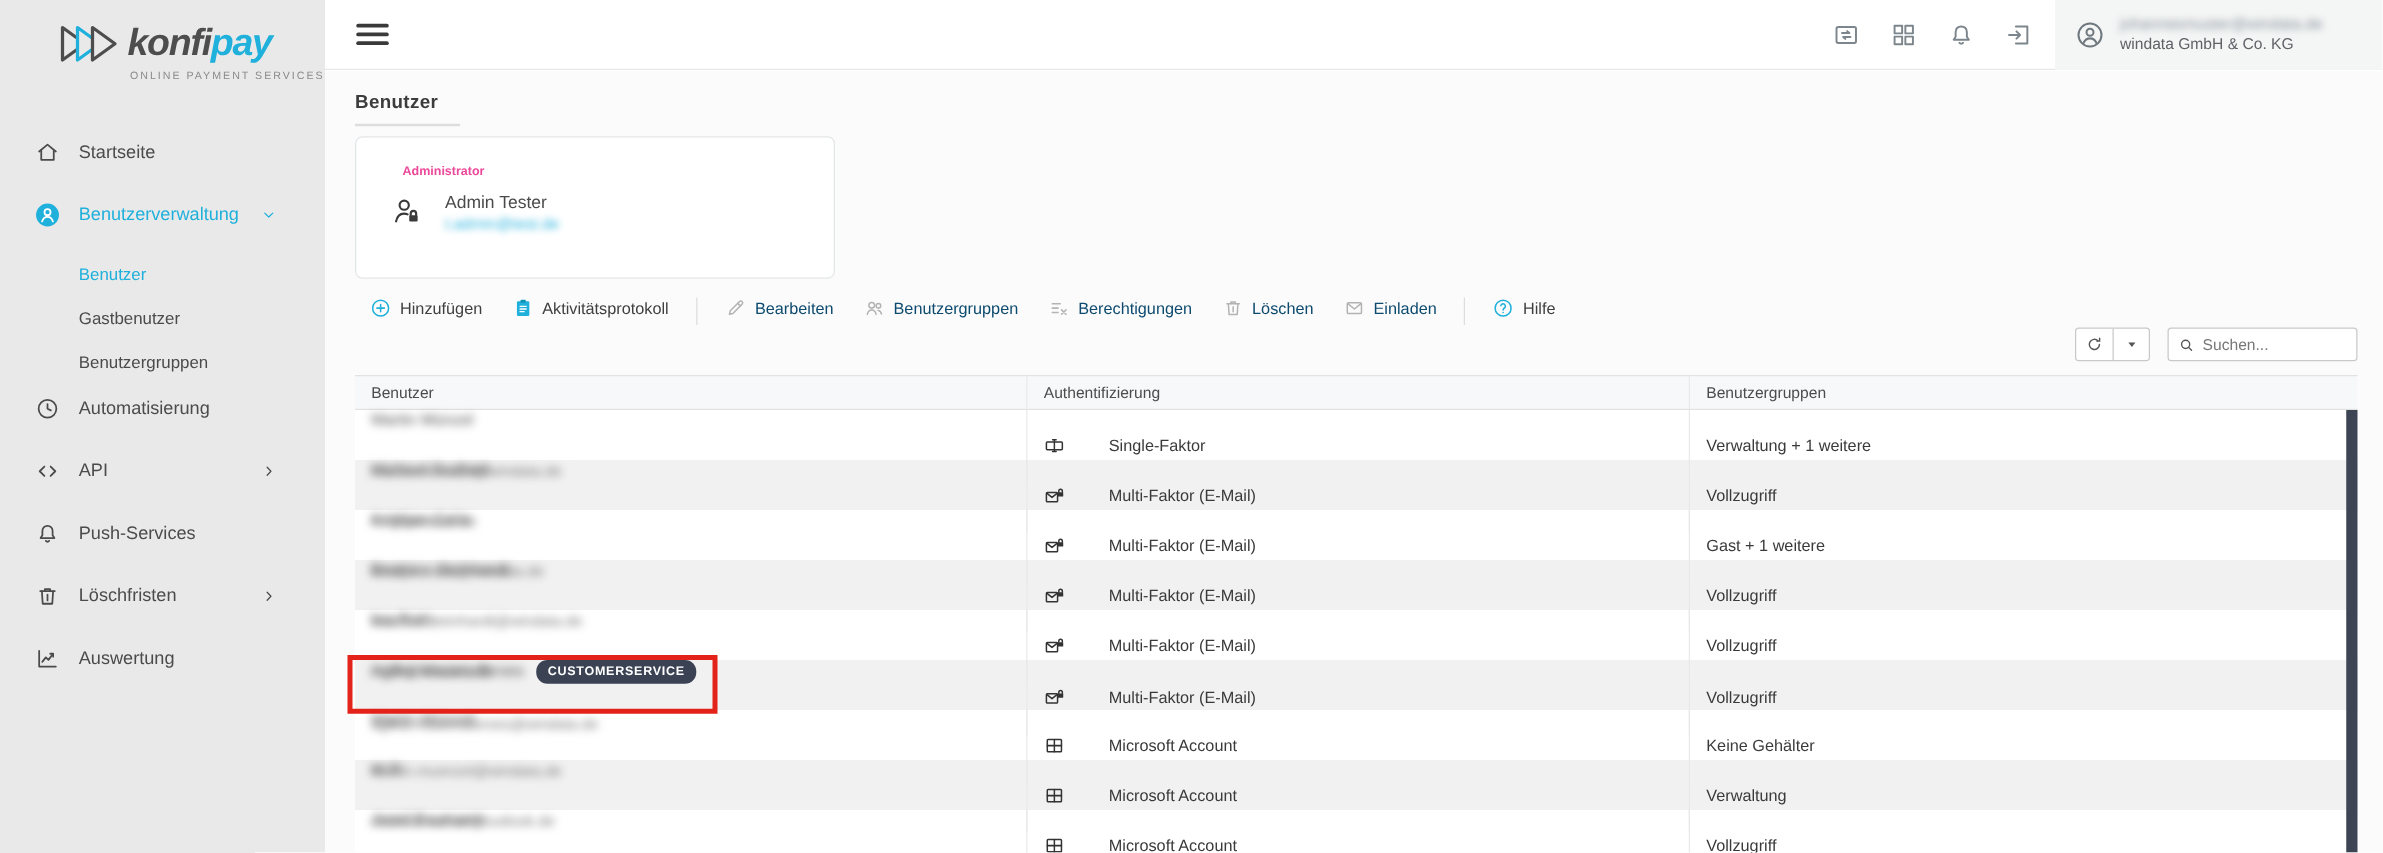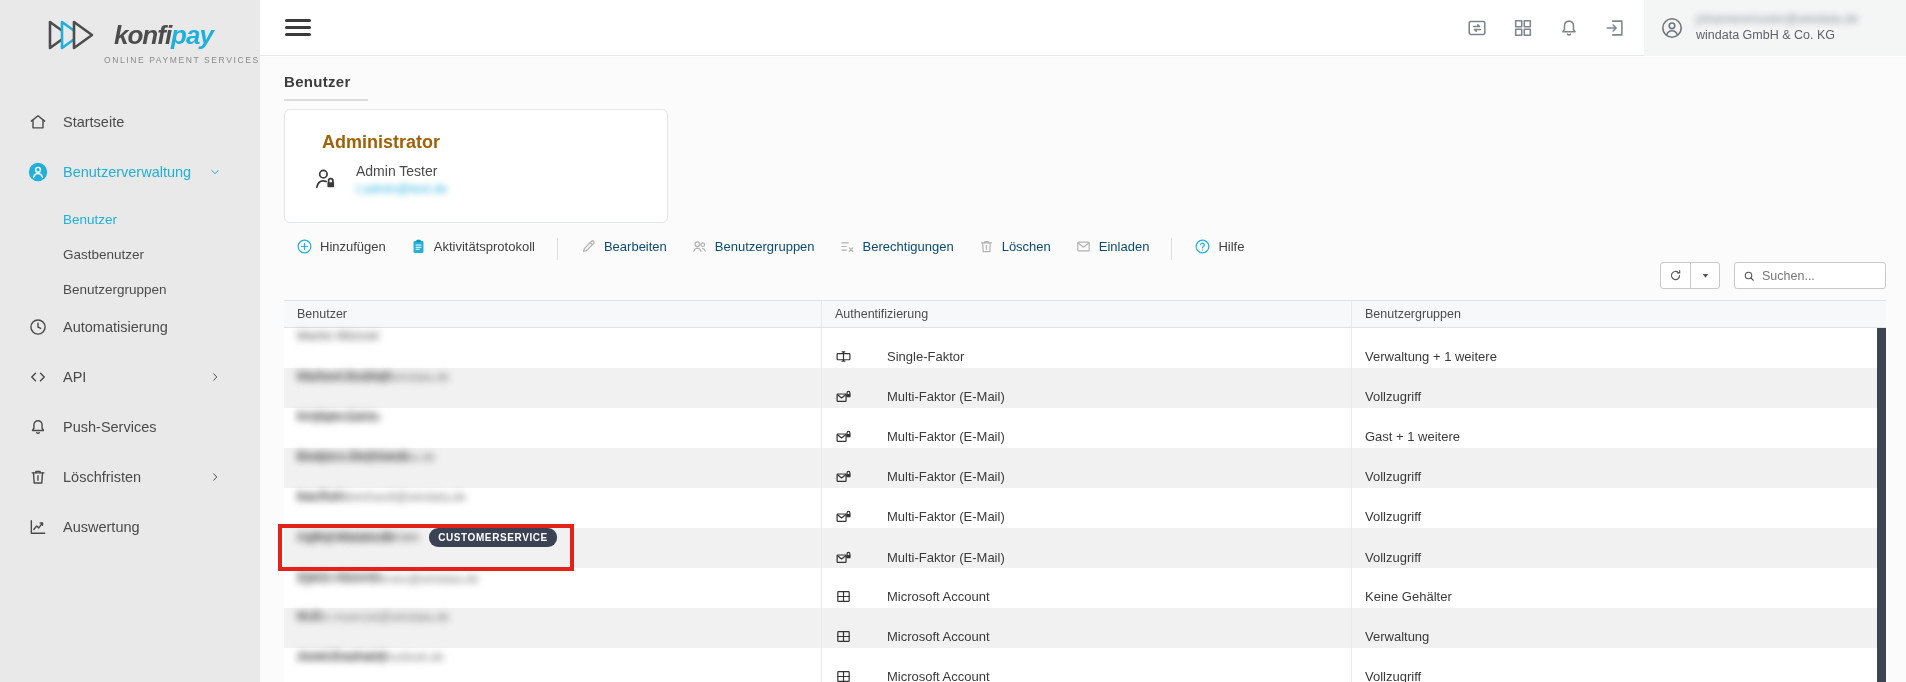--- a/index.html
+++ b/index.html
@@ -6,21 +6,21 @@
   html,body { width:1906px; height:682px; overflow:hidden; }
   body { font-family:"Liberation Sans", sans-serif; background:#fff; position:relative; }
 
   .app { position:absolute; inset:0; }
 
   
   .sidebar { position:absolute; left:0; top:0; bottom:0; width:260px; background:#e9e9ea; z-index:3; }
   .logo-block { padding:16px 0 0 46px; height:86px; }
   .logo-row { display:flex; align-items:center; }
   .logo-tris { width:52px; height:38px; margin-right:4px; }
-  .logo-text { font-size:26px; font-weight:bold; font-style:italic; color:#4d4d4d; letter-spacing:-1px;margin-left:12px; }
+  .logo-text { font-size:30px; font-weight:bold; font-style:italic; color:#4d4d4d; letter-spacing:-1px; }
   .logo-text .accent { color:#1fb0db; }
   .logo-tagline { font-size:8.5px; letter-spacing:1.6px; color:#8a8a8a; margin:1px 0 0 58px; }
 
   nav { padding-top:16px;text-align:center; }
   .s-item { height:40px; margin-bottom:10px; display:flex; align-items:center; padding-left:28px; cursor:pointer; color:#4b4b4b; font-size:14.5px; position:relative; }
   .s-item .ic { width:20px; height:20px; margin-right:15px; display:flex; align-items:center; justify-content:center; color:#4b4b4b; }
   .s-item.active, .s-item.active .ic { color:#1fb0db; }
   .s-sub { height:35px; display:flex; align-items:center; padding-left:63px; cursor:pointer; color:#4b4b4b; font-size:13.5px; }
   .s-sub.active { color:#1fb0db; }
   .s-chevron { position:absolute; right:38px; width:14px; height:14px; color:inherit; }
@@ -42,21 +42,21 @@
   .user-texts { display:flex; flex-direction:column; line-height:1.25; }
   .user-email { font-size:12.5px; color:#8d97a0; filter:blur(3px); }
   .user-company { font-size:12.5px; color:#5f6368; }
 
   
   .main { position:absolute; left:260px; top:57px; right:0; bottom:0; background:#fbfbfc; }
   .page-title { margin:16px 0 0 24px; font-size:15px; font-weight:bold; color:#3c3c3c; letter-spacing:.3px; }
   .title-rule { width:84px; height:2px; background:#ddd; margin:9px 0 0 24px; }
 
   .admin-card { position:absolute; left:24px; top:52px; width:384px; height:114px; background:#fff; border:1px solid #e3e6e8; border-radius:6px; }
-  .admin-card .card-title { font-size:18px; font-weight:bold; color:#a16207; margin:22px 0 0 37px; }
+  .admin-card .card-title { font-size:10px; font-weight:bold; color:#ec4899; margin:22px 0 0 37px; }
   .admin-row { display:flex; align-items:flex-start; margin:10px 0 0 27px; }
   .admin-row .ic { width:26px; height:26px; color:#3a3a3a; margin:3px 18px 0 0; }
   .admin-name { font-size:14px; color:#4a4a4a; }
   .admin-email { font-size:12.5px; color:#33b6e0; filter:blur(3px); margin-top:3px; }
 
   
   .toolbar { position:absolute; left:24px; top:176px; display:flex; align-items:flex-end; }
   .tb-btn { display:flex; align-items:center; gap:7px; font-size:13px; padding:5px 12px; cursor:pointer; color:#3f3f3f; white-space:nowrap; }
   .tb-btn.disabled { color:#0c4a6e; cursor:default; }
   .tb-btn .ic { width:17px; height:17px; color:#b3b3b3; }

